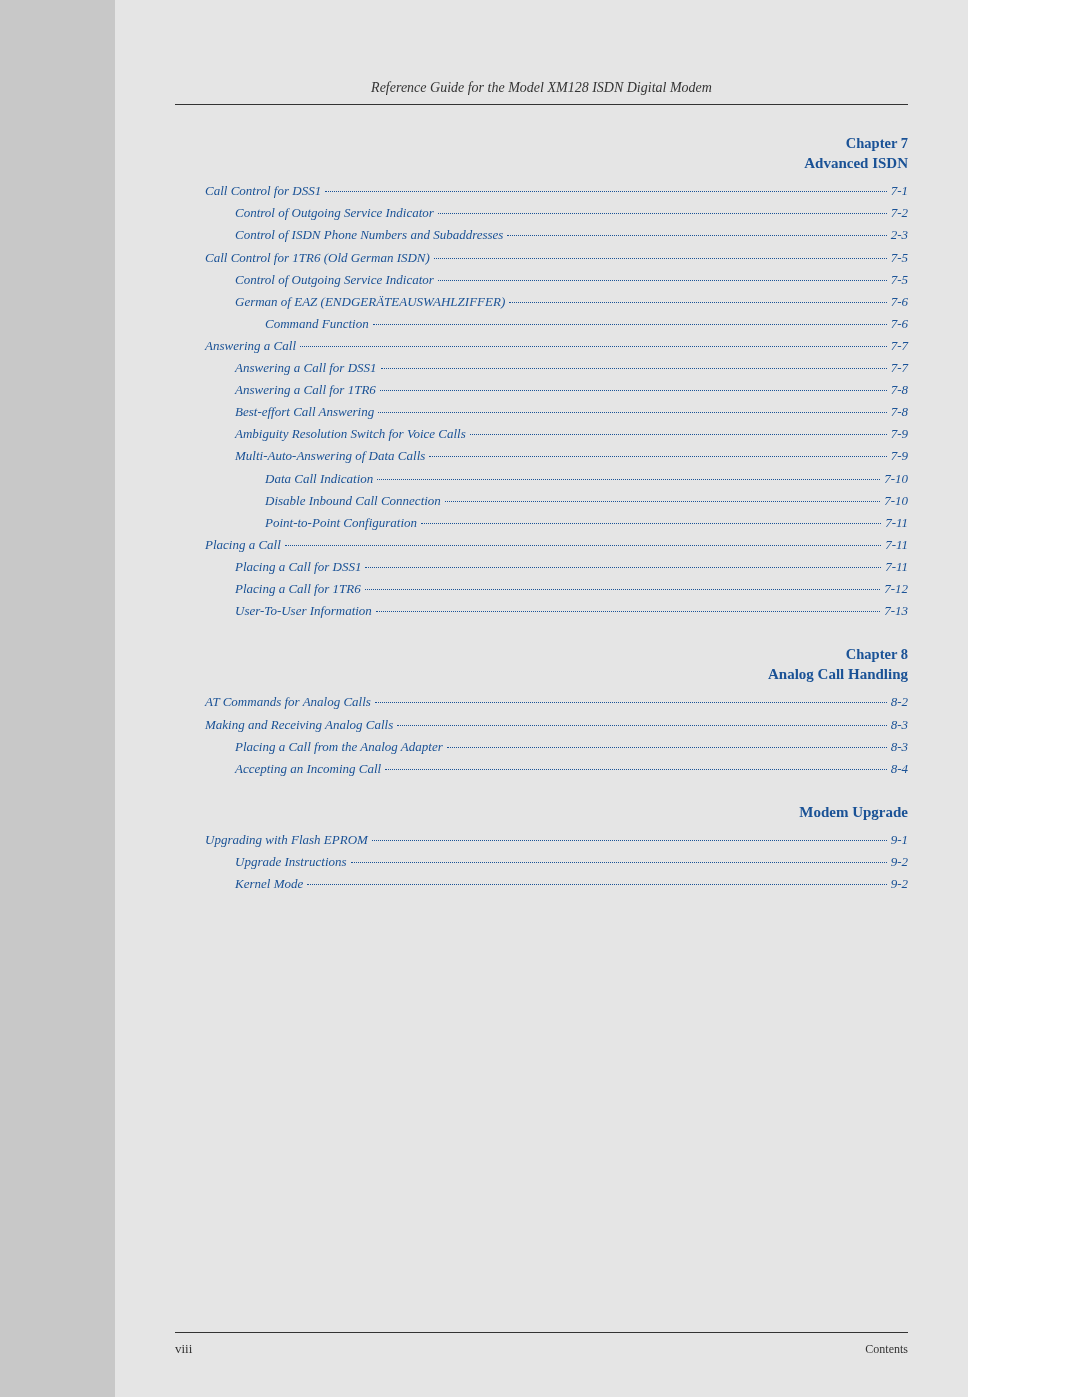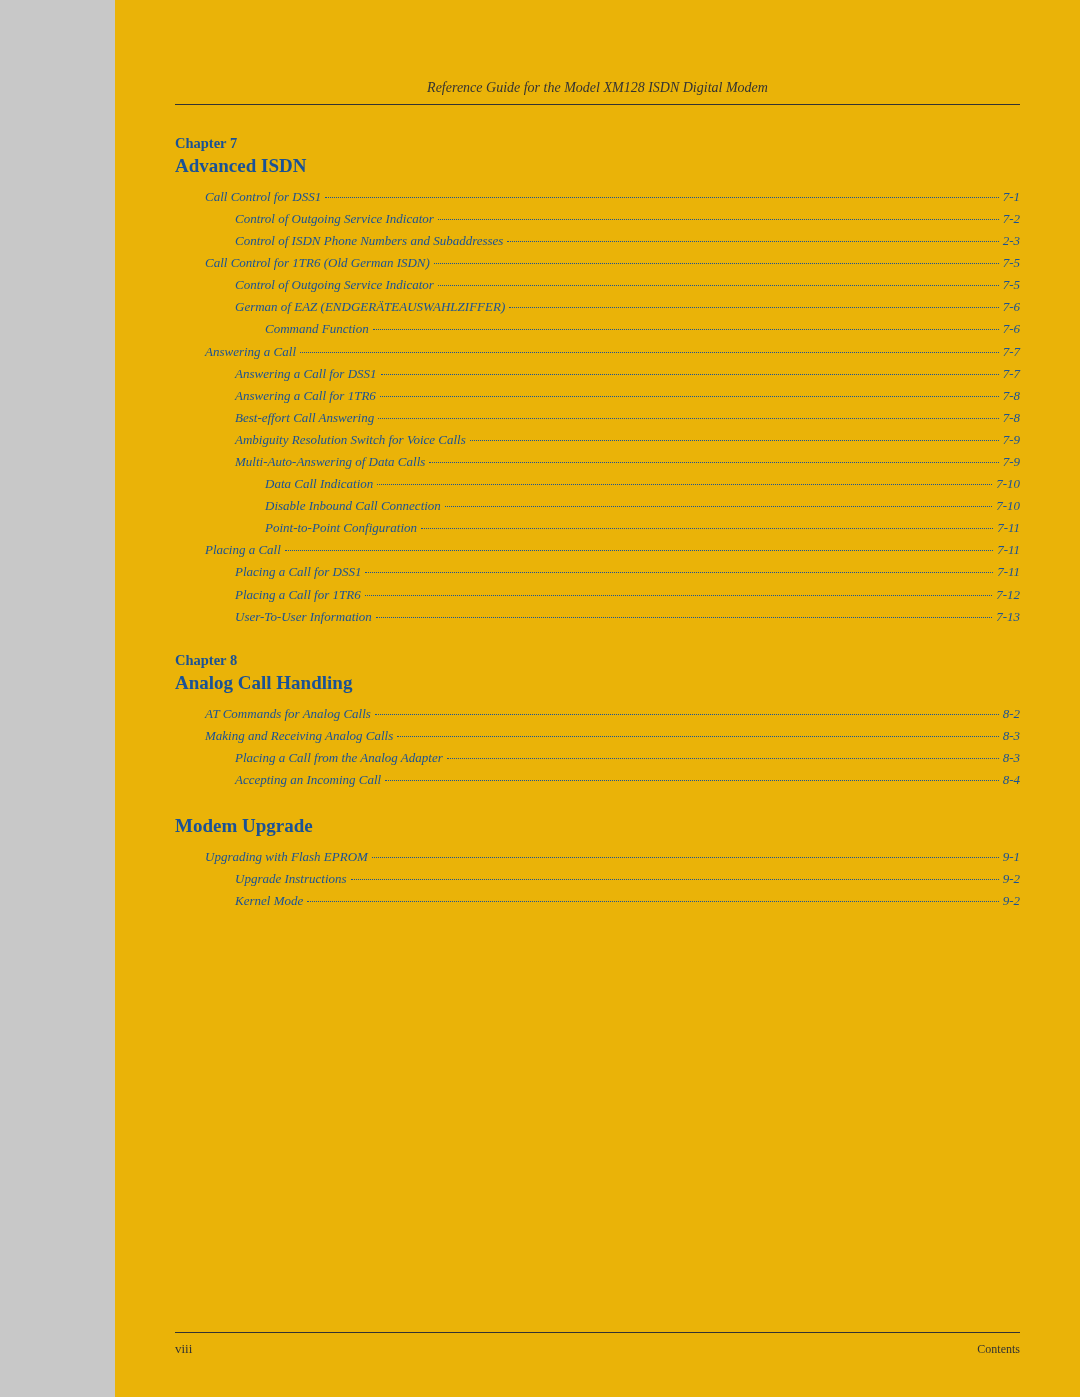--- a/index.html
+++ b/index.html
@@ -10,23 +10,23 @@
 
     body {
       width: 1080px;
       min-height: 1397px;
       background: #ffffff;
       font-family: Times New Roman, serif;
       position: relative;
     }
 
     .page-container {
-      width: 1080px;
+      width: 968px;
       min-height: 1397px;
-      background: #eab308;
+      background: #e5e5e5;
       display: flex;
       position: relative;
     }
 
     .left-sidebar {
       width: 115px;
       min-height: 1397px;
       background: #c8c8c8;
       flex-shrink: 0;
     }
@@ -47,32 +47,33 @@
     }
 
     .header-title {
       font-style: italic;
       font-size: 14px;
       color: #333;
     }
 
     .chapter-section {
       margin-bottom: 22px;
+      text-align: right;
     }
 
     .chapter-label {
       font-size: 14.5px;
       font-weight: bold;
       color: #1a5296;
       display: block;
       line-height: 1.4;
     }
 
     .chapter-subtitle {
-      font-size: 19px;
+      font-size: 15px;
       font-weight: bold;
       color: #1a5296;
       display: block;
       margin-bottom: 6px;
       line-height: 1.4;
     }
 
     .toc-entry {
       display: flex;
       align-items: baseline;

